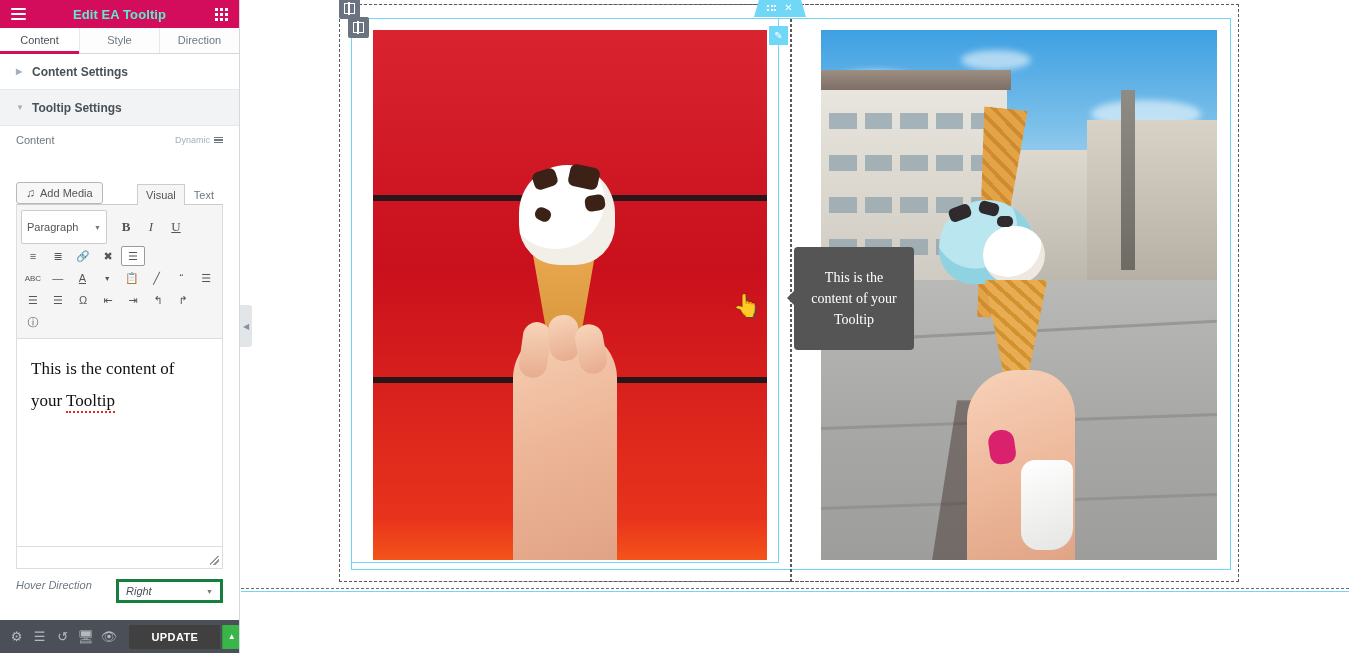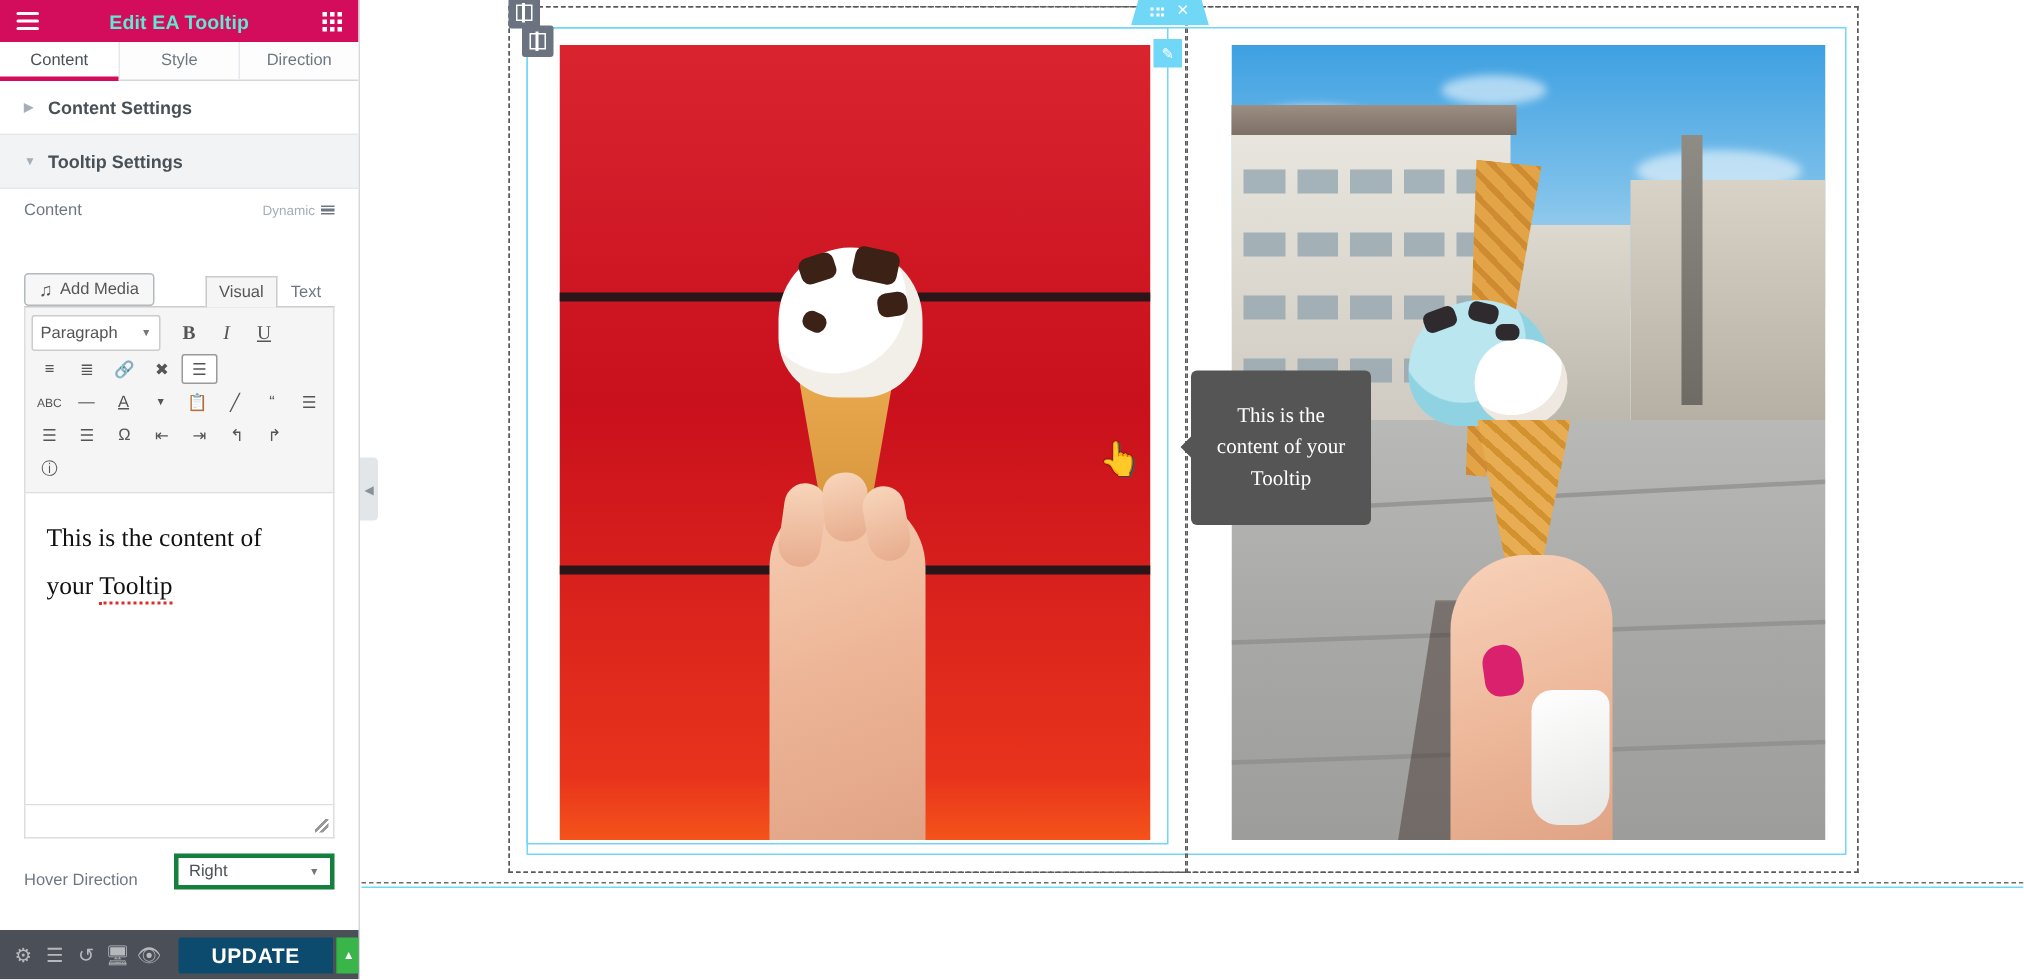--- a/index.html
+++ b/index.html
@@ -86,21 +86,21 @@
     padding: 5px 4px 4px 4px;
   }
   .mce-line { display:flex; align-items:center; gap:1px; margin-bottom:2px; flex-wrap: nowrap;}
   .mce-btn {
     width:24px; height:20px; display:flex; align-items:center; justify-content:center;
     font-size: 11px; color:#555; cursor:pointer; background:transparent; border:1px solid transparent;
     border-radius:2px;
   }
   .mce-btn.pressed { background:#fff; border:1px solid #9a9a9a; }
   .mce-sel {
-    width: 86px; height:24px; background:#fff; border:1px solid #ccc; border-radius:2px;
+    width: 86px; height:34px; background:#fff; border:1px solid #ccc; border-radius:2px;
     font-size:11px; color:#555; display:flex; align-items:center; padding:0 5px;
     justify-content: space-between; margin-right:6px; cursor:pointer;
   }
   .mce-sel .cdown { font-size:7px; color:#777;}
   .mce-btn.bold { font-weight:bold; font-family:"Liberation Serif", serif; font-size:13px;}
   .mce-btn.ital { font-style:italic; font-family:"Liberation Serif", serif; font-size:13px;}
   .mce-btn.und  { text-decoration: underline; font-family:"Liberation Serif", serif; font-size:13px;}
 
   #mce-body {
     border:1px solid #ddd; border-top:none; background:#fff;
@@ -115,21 +115,21 @@
     position: relative;
   }
   #mce-status .grip {
     position:absolute; right:3px; bottom:3px; width:9px; height:9px;
     background:
       linear-gradient(135deg, transparent 0 40%, #999 40% 52%, transparent 52% 100%),
       linear-gradient(135deg, transparent 0 66%, #999 66% 78%, transparent 78% 100%);
   }
 
   .field-row {
-    display:flex; align-items:flex-end; padding: 10px 16px 0 16px; gap: 8px;
+    display:flex; align-items:flex-start; padding: 10px 16px 0 16px; gap: 8px; font-style: italic;
   }
   .field-row .flabel { font-size: 11px; color:#6d7882; width: 92px; }
   .select-box {
     flex:1; height: 24px; border:3px solid #15803d; background:#fff;
     font-size: 11px; color:#495157; display:flex; align-items:center;
     padding: 0 7px; justify-content: space-between; cursor:pointer;
   }
   .select-box .cdown { font-size: 7px; color:#777; }
   .input-box {
     flex:1; height: 24px; border:1px solid #d5d8dc; background:#fff;
@@ -139,21 +139,21 @@
 
   #panel-footer {
     position:absolute; left:0; bottom:0; width:240px; height:33px;
     background:#4b4f58; display:flex; align-items:center; padding-left: 6px; gap: 2px;
   }
   .foot-icon {
     width: 29px; height: 33px; display:flex; align-items:center; justify-content:center;
     color:#b5b9be; font-size:13px; cursor:pointer;
   }
   #update-btn {
-    margin-left: 8px; background:#0c4a6e; color:#fff; font-size:14px; font-weight:bold;
+    margin-left: 8px; background:#404040; color:#fff; font-size:11px; font-weight:bold;
     height: 24px; line-height:24px; padding: 0 22px; border-radius:2px 0 0 2px; cursor:pointer;
     letter-spacing:.4px;
   }
   #update-caret {
     background:#39b54a; color:#fff; height:24px; width:24px; border-left:1px solid #2f9d3f;
     display:flex; align-items:center; justify-content:center; font-size:8px;
     border-radius: 0 2px 2px 0; cursor:pointer;
   }
 
   

